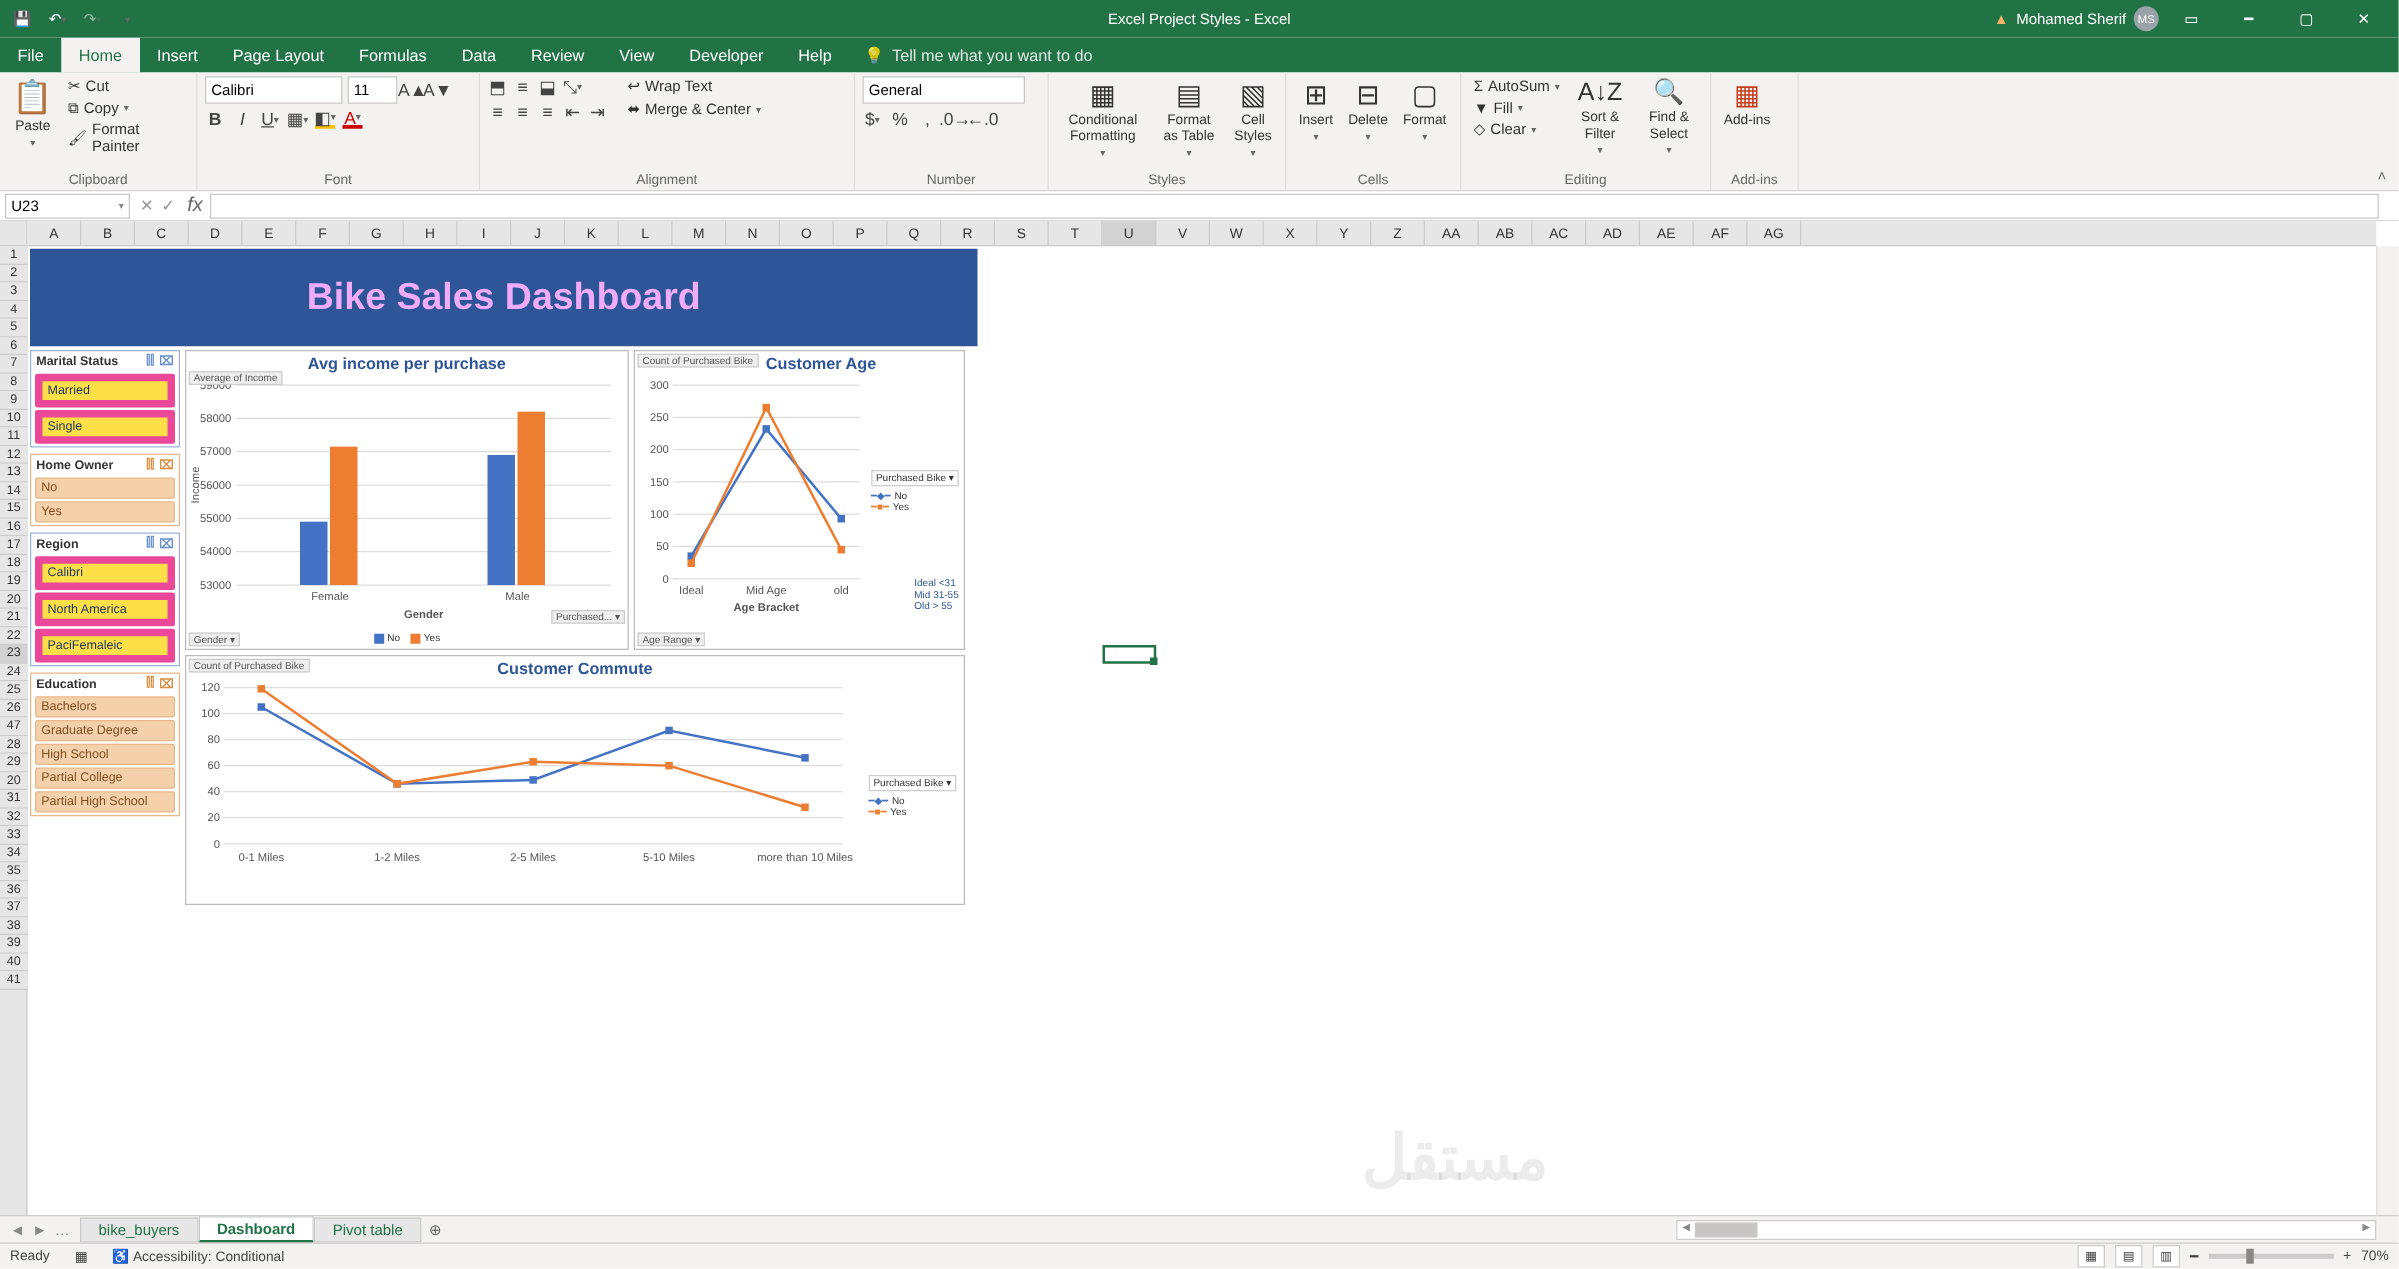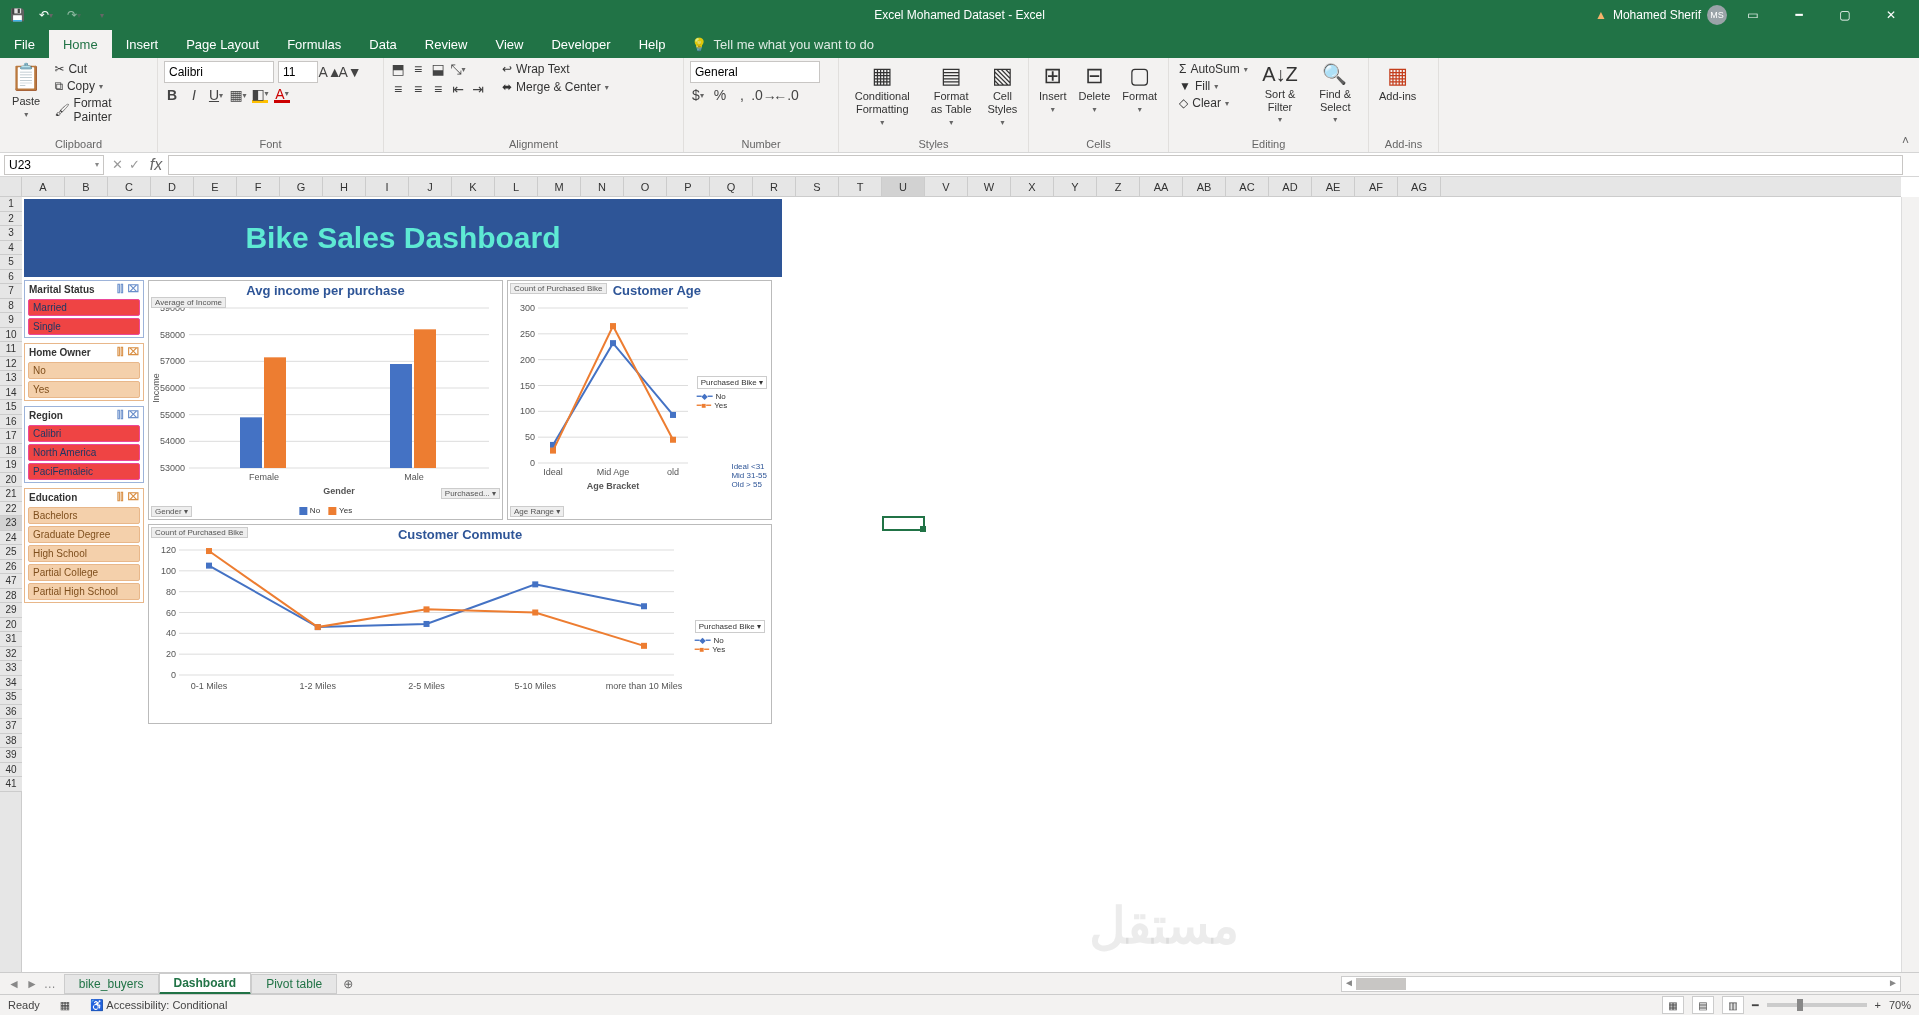--- a/index.html
+++ b/index.html
@@ -49,30 +49,30 @@
 .row-cells { position: absolute; top: 20px; bottom: 0; left: 0; width: 22px; }
 .row-cell { height: 14.5px; border-bottom: 1px solid #ccc; font-size: 10px; color: #333; text-align: center; line-height: 14.5px; background:#e6e6e6;}
 .row-cell.active { background: #d2d2d2; }
 .grid-inner { position: absolute; left: 22px; top: 20px; right: 18px; bottom: 0; }
 .selection { position: absolute; border: 2px solid #217346; background: rgba(255,255,255,0); }
 .selection::after { content:''; position:absolute; right:-3px; bottom:-3px; width:6px; height:6px; background:#217346; }
 .scroll-v { position: absolute; right: 0; top: 20px; bottom: 0; width: 18px; background: #f3f2f1; border-left: 1px solid #ddd; }
 
 
 .canvas { position: absolute; left: 0; top: 0; width: 760px; }
-.dash-title { background: #2e5597; color: #5eead4; height: 78px; display: flex; align-items: center; justify-content: center; font-size: 30px; font-weight: 600; margin: 2px 0 0 2px; }
+.dash-title { background: #2e5597; color: #f0abfc; height: 78px; display: flex; align-items: center; justify-content: center; font-size: 30px; font-weight: 600; margin: 2px 0 0 2px; }
 .dash-body { display: flex; gap: 4px; padding: 3px 2px; }
 .slicers { width: 120px; display: flex; flex-direction: column; gap: 5px; }
 .slicer { border: 1px solid #9db3d9; background: #fff; }
 .slicer.or { border-color: #e8b78a; }
 .slicer-hdr { display: flex; align-items: center; justify-content: space-between; font-size: 10px; font-weight: 600; padding: 2px 4px; color: #333; }
 .slicer-hdr .tools { display: flex; gap: 4px; color: #6a8fcb; }
 .slicer.or .slicer-hdr .tools { color: #d98f44; }
 .slicer-item { margin: 2px 3px; padding: 2px 4px; font-size: 10px; border-radius: 2px; cursor: pointer; }
-.slicer .slicer-item { background: #ef4444; border: 1px solid #ec4899; color: #1f3864; }
+.slicer .slicer-item { background: #fde047; border: 6px solid #ec4899; color: #1f3864; }
 .slicer.or .slicer-item { background: #f4d0ab; border: 1px solid #e8b78a; color: #7f4f1d; }
 .charts { flex: 1; display: flex; flex-direction: column; gap: 4px; }
 .chart-row { display: flex; gap: 4px; }
 .chart-box { background: #fff; border: 1px solid #bbb; position: relative; }
 .chart-title { font-size: 13px; font-weight: 600; color: #2e5597; text-align: center; padding-top: 2px; }
 .tiny-label { position: absolute; font-size: 8px; background: #eee; border: 1px solid #ccc; padding: 0 3px; color: #555; }
 .legend-box { font-size: 8px; color: #333; }
 .legend-box .li { display:flex; align-items:center; gap:3px; }
 .sw { width:8px; height:8px; display:inline-block; }
 svg text { font-size: 9px; fill: #555; }
@@ -100,21 +100,21 @@
 <body>
 
 <div class="titlebar">
   <div class="qat">
     <span class="qat-btn">💾</span>
     <span class="qat-btn">↶<span class="chev">▾</span></span>
     <span class="qat-btn" style="opacity:.5">↷<span class="chev">▾</span></span>
     <span class="qat-btn chev">▾</span>
   </div>
   <div class="titlebar-center">
-    <span>Excel Mohamed Dataset  -  Excel</span>
+    <span>Excel Project Styles  -  Excel</span>
   </div>
   <div class="titlebar-right">
     <span style="color:#f6b26b">▲</span>
     <span>Mohamed Sherif</span>
     <span class="avatar">MS</span>
     <span class="win-btn">▭</span>
     <span class="win-btn">━</span>
     <span class="win-btn">▢</span>
     <span class="win-btn">✕</span>
   </div>

